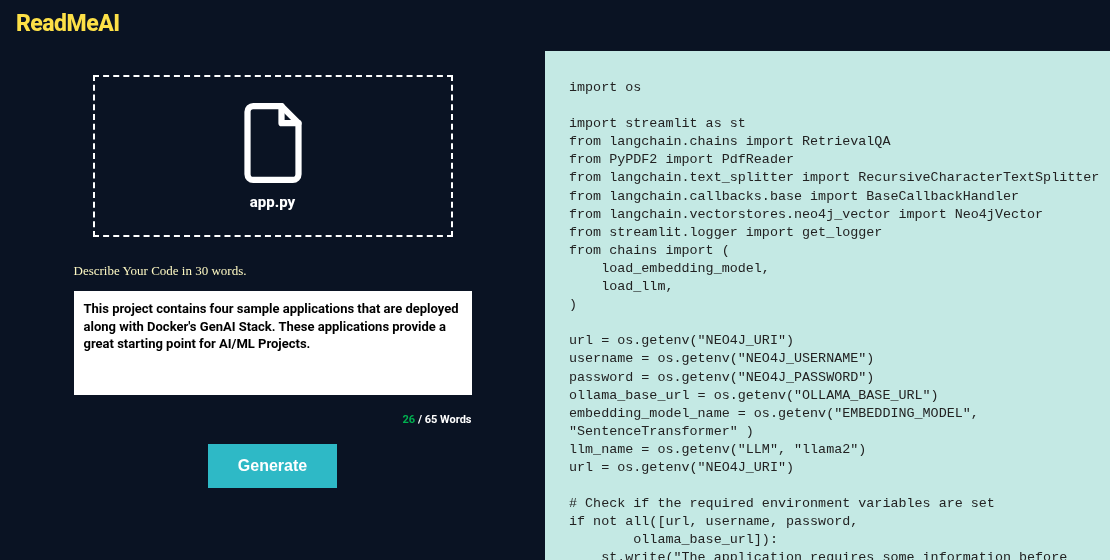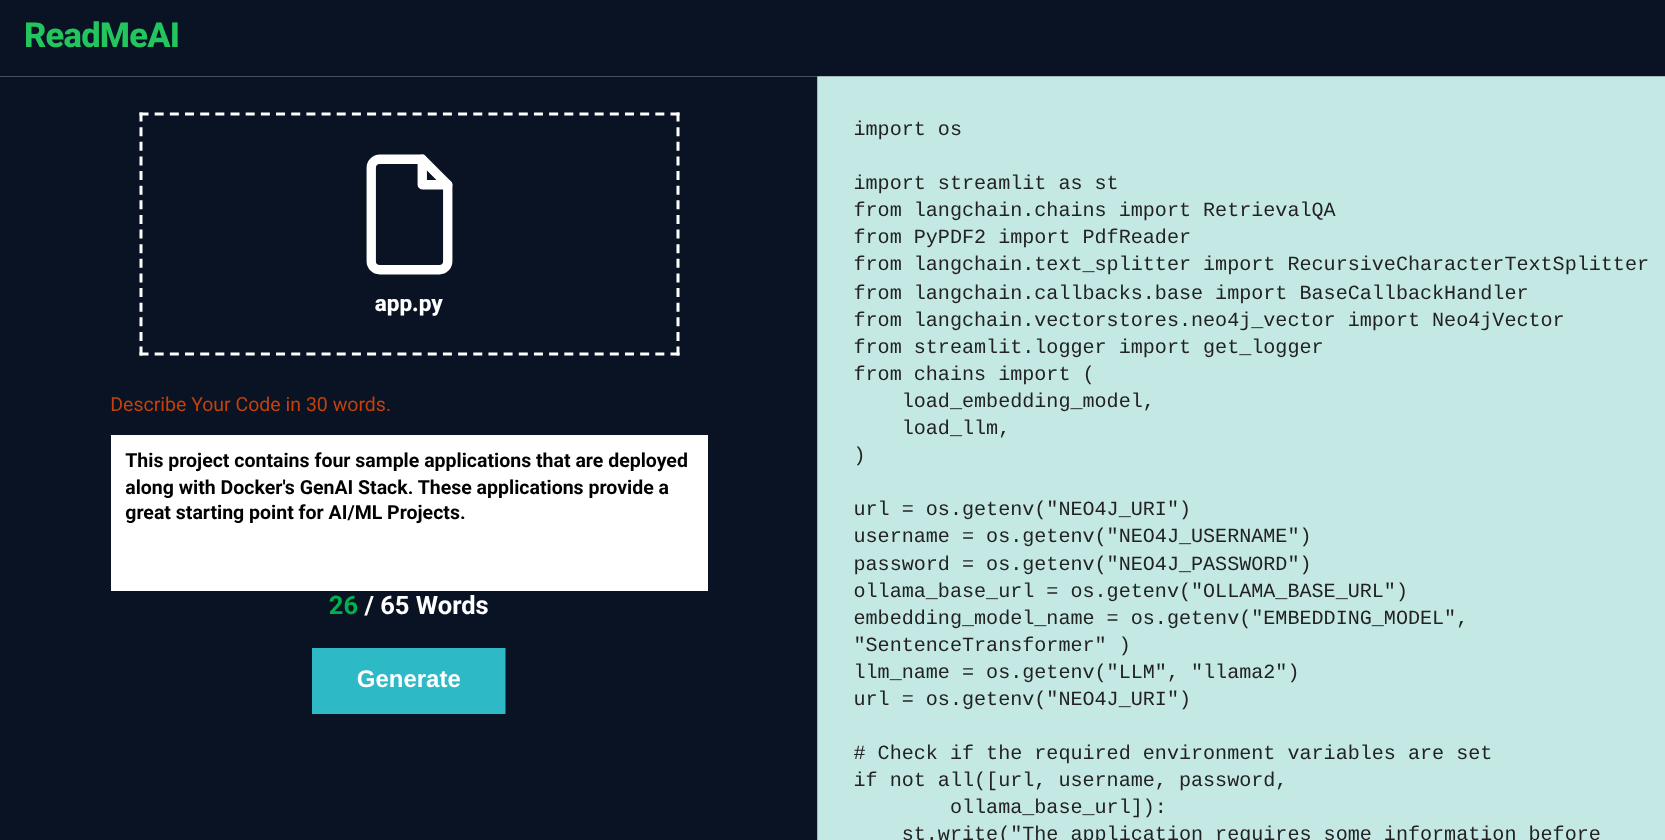--- a/index.html
+++ b/index.html
@@ -8,21 +8,21 @@
   background: #ffffff;
   width: 1110px;
   height: 560px;
   overflow: hidden;
 }
 .header {
   background: #0a1323;
   padding: 10px 16px 14px 16px;
 }
 .logo {
-  color: #22c55e;
+  color: #fde047;
   font-size: 23px;
   font-weight: 800;
   letter-spacing: -0.5px;
 }
 .main {
   display: flex;
   height: calc(560px - 47px);
 }
 .left-panel {
   width: 545px;
@@ -46,46 +46,47 @@
   width: 68px;
   height: 84px;
   margin-bottom: 8px;
 }
 .filename {
   color: #ffffff;
   font-weight: 800;
   font-size: 15px;
 }
 .describe-label {
-  color: #c2410c;
+  color: #fef9c3;
   font-size: 13px;
   margin-top: 26px;
   margin-bottom: 12px;
   width: 398px;
   text-align: left;
+  font-family: Liberation Serif, serif;
 }
 .description-box {
   width: 398px;
   height: 104px;
   background: #ffffff;
   padding: 9px 10px;
   font-size: 13px;
   font-weight: 700;
   line-height: 1.35;
   border: none;
   resize: none;
   font-family: inherit;
 }
 .word-count {
   color: #ffffff;
-  font-size: 17px;
+  font-size: 11px;
   font-weight: 700;
   width: 398px;
-  text-align: center;
-  margin-top: 0;
+  text-align: right;
+  margin-top: 18px;
 }
 .word-count .current {
   color: #00b050;
 }
 .generate-btn {
   margin-top: 18px;
   background: #2eb9c6;
   color: #ffffff;
   font-size: 16px;
   font-weight: 700;

